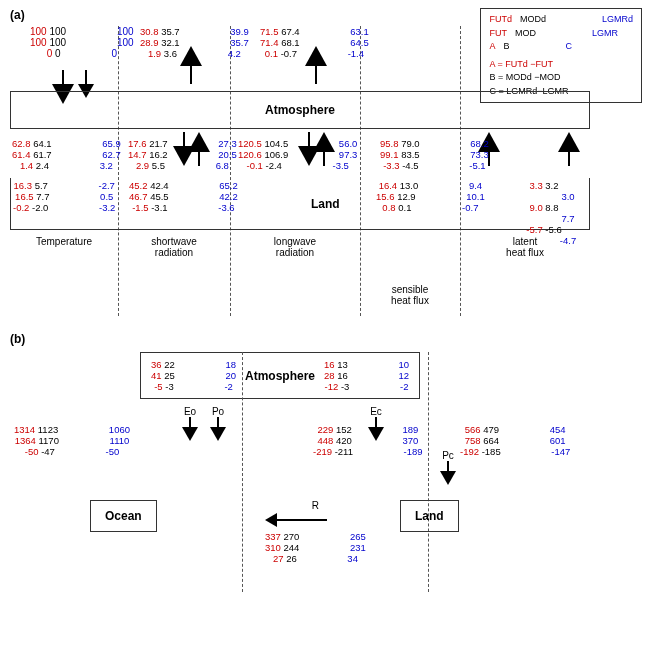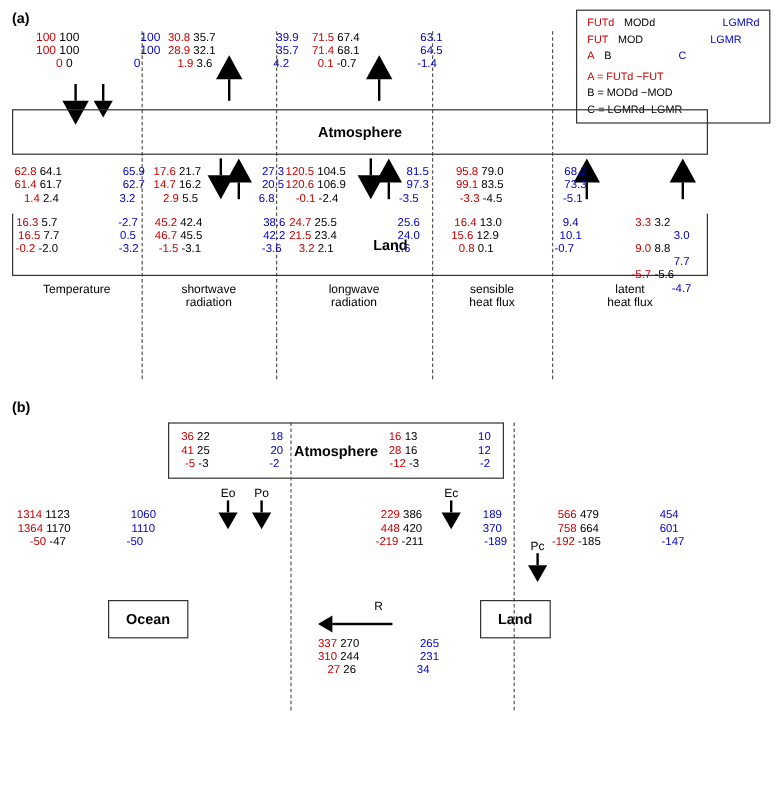--- a/index.html
+++ b/index.html
@@ -227,21 +227,21 @@
       <div style="width:2px; height:14px; background:#000;"></div>
       <div class="arrow-down-lg"></div>
     </div>
 
     <div style="position:absolute; left:303px; top:106px; display:flex; flex-direction:column; align-items:center;">
       <div class="arrow-up-lg"></div>
       <div style="width:2px; height:14px; background:#000;"></div>
     </div>
 
     <div style="position:absolute; left:228px; top:112px; text-align:center; font-size:9.5px;">
-      <div><span class="red">120.5</span> <span class="black">104.5</span> <span class="blue">81.5</span></div>
+      <div><span class="red">120.5</span> <span class="black">104.5</span> <span class="blue">56.0</span></div>
       <div><span class="red">120.6</span> <span class="black">106.9</span> <span class="blue">97.3</span></div>
       <div><span class="red">-0.1</span> <span class="black">-2.4</span> <span class="blue">-3.5</span></div>
     </div>
 
     <div style="position:absolute; left:468px; top:106px; display:flex; flex-direction:column; align-items:center;">
       <div class="arrow-up-lg"></div>
       <div style="width:2px; height:14px; background:#000;"></div>
     </div>
 
     <div style="position:absolute; left:370px; top:112px; text-align:center; font-size:9.5px;">
@@ -260,50 +260,45 @@
 
         <span style="position:absolute; left:300px; font-weight:bold; font-size:12px;">Land</span>
 
         <div style="position:absolute; left:2px; top:2px; text-align:center; font-size:9.5px;">
           <div><span class="red">16.3</span> <span class="black">5.7</span> <span class="blue">-2.7</span></div>
           <div><span class="red">16.5</span> <span class="black">7.7</span> <span class="blue">0.5</span></div>
           <div><span class="red">-0.2</span> <span class="black">-2.0</span> <span class="blue">-3.2</span></div>
         </div>
 
         <div style="position:absolute; left:118px; top:2px; text-align:center; font-size:9.5px;">
-          <div><span class="red">45.2</span> <span class="black">42.4</span> <span class="blue">38.6</span></div>
+          <div><span class="red">45.2</span> <span class="black">42.4</span> <span class="blue">65.2</span></div>
           <div><span class="red">46.7</span> <span class="black">45.5</span> <span class="blue">42.2</span></div>
           <div><span class="red">-1.5</span> <span class="black">-3.1</span> <span class="blue">-3.6</span></div>
         </div>
 
-        <div style="position:absolute; left:230px; top:2px; text-align:center; font-size:9.5px;">
-          <div><span class="red">24.7</span> <span class="black">25.5</span> <span class="blue">25.6</span></div>
-          <div><span class="red">21.5</span> <span class="black">23.4</span> <span class="blue">24.0</span></div>
-          <div><span class="red">3.2</span> <span class="black">2.1</span> <span class="blue">1.6</span></div>
-        </div>
 
         <div style="position:absolute; left:365px; top:2px; text-align:center; font-size:9.5px;">
           <div><span class="red">16.4</span> <span class="black">13.0</span> <span class="blue">9.4</span></div>
           <div><span class="red">15.6</span> <span class="black">12.9</span> <span class="blue">10.1</span></div>
           <div><span class="red">0.8</span> <span class="black">0.1</span> <span class="blue">-0.7</span></div>
         </div>
 
         <div style="position:absolute; left:488px; top:2px; text-align:center; font-size:9.5px;">
           <div><span class="red">3.3</span> <span class="black">3.2</span> <span class="blue">3.0</span></div>
           <div><span class="red">9.0</span> <span class="black">8.8</span> <span class="blue">7.7</span></div>
           <div><span class="red">-5.7</span> <span class="black">-5.6</span> <span class="blue">-4.7</span></div>
         </div>
       </div>
     </div>
 
     <div style="position:absolute; top:210px; left:0; width:580px; display:flex;">
       <div style="width:108px; text-align:center; font-size:10px;">Temperature</div>
       <div style="width:112px; text-align:center; font-size:10px;">shortwave<br>radiation</div>
       <div style="width:130px; text-align:center; font-size:10px;">longwave<br>radiation</div>
-      <div style="width:100px; text-align:center; font-size:10px;">sensible<br>heat flux</div>
+      <div style="width:100px; text-align:center; font-size:10px;margin-top:48px;">sensible<br>heat flux</div>
       <div style="width:130px; text-align:center; font-size:10px;">latent<br>heat flux</div>
     </div>
 
   </div>
 
   <div class="part-b">
     <div class="section-label">(b)</div>
 
     <div style="position:relative; width:580px; height:240px; margin-top:6px;">
 
@@ -353,21 +348,21 @@
 
       <div style="position:absolute; left:358px; top:54px; text-align:center; font-size:10px;">
         <div>Ec</div>
         <div style="display:flex; flex-direction:column; align-items:center;">
           <div style="width:2px; height:10px; background:#000;"></div>
           <div class="arrow-down"></div>
         </div>
       </div>
 
       <div style="position:absolute; left:303px; top:72px; text-align:center; font-size:9.5px;">
-        <div><span class="red">229</span> <span class="black">386</span> <span class="blue">189</span></div>
+        <div><span class="red">229</span> <span class="black">152</span> <span class="blue">189</span></div>
         <div><span class="red">448</span> <span class="black">420</span> <span class="blue">370</span></div>
         <div><span class="red">-219</span> <span class="black">-211</span> <span class="blue">-189</span></div>
       </div>
 
       <div style="position:absolute; left:430px; top:54px; text-align:center; font-size:10px;margin-top:44px;">
         <div>Pc</div>
         <div style="display:flex; flex-direction:column; align-items:center;">
           <div style="width:2px; height:10px; background:#000;"></div>
           <div class="arrow-down"></div>
         </div>

